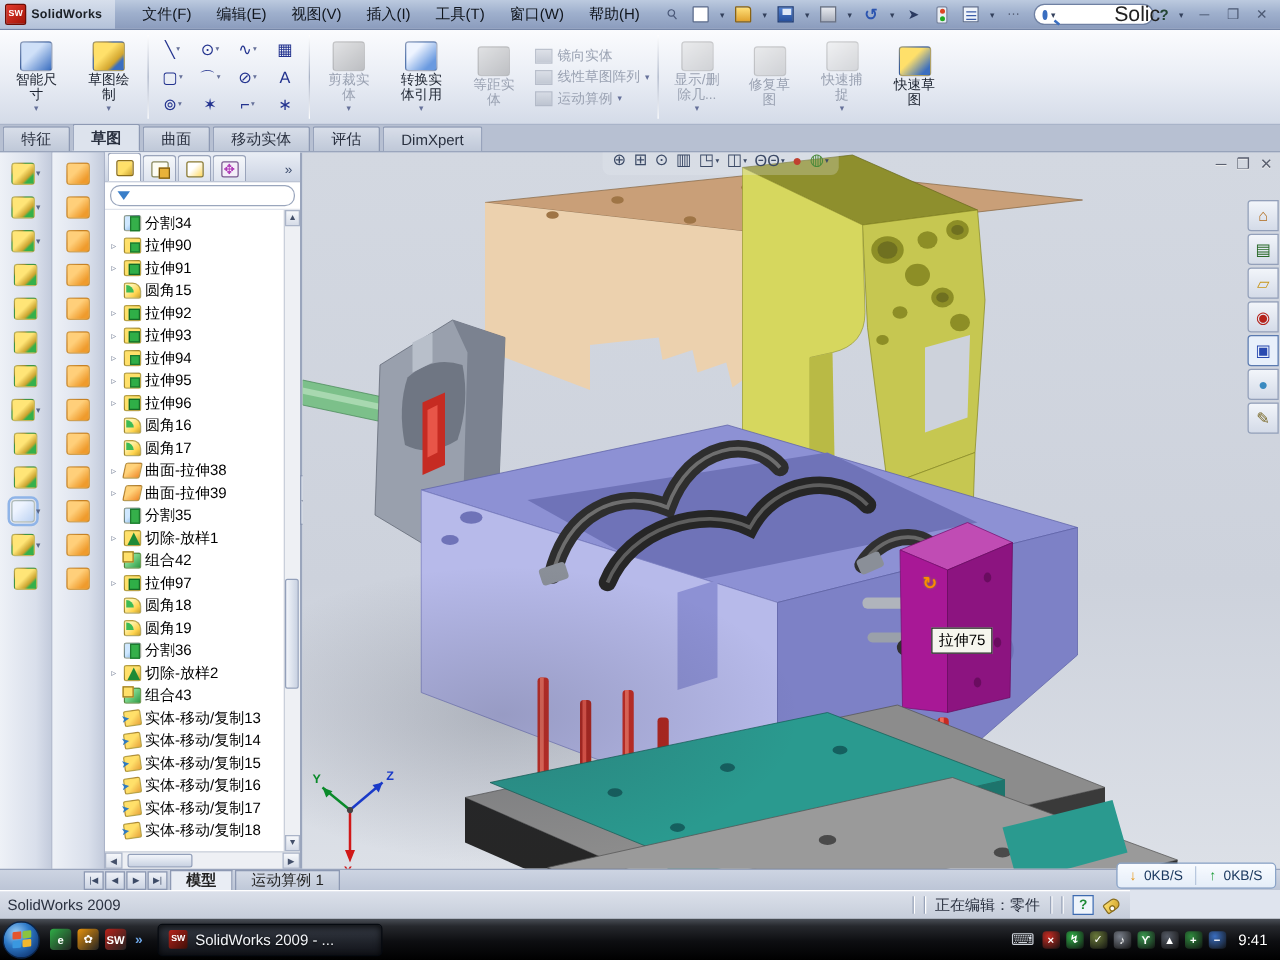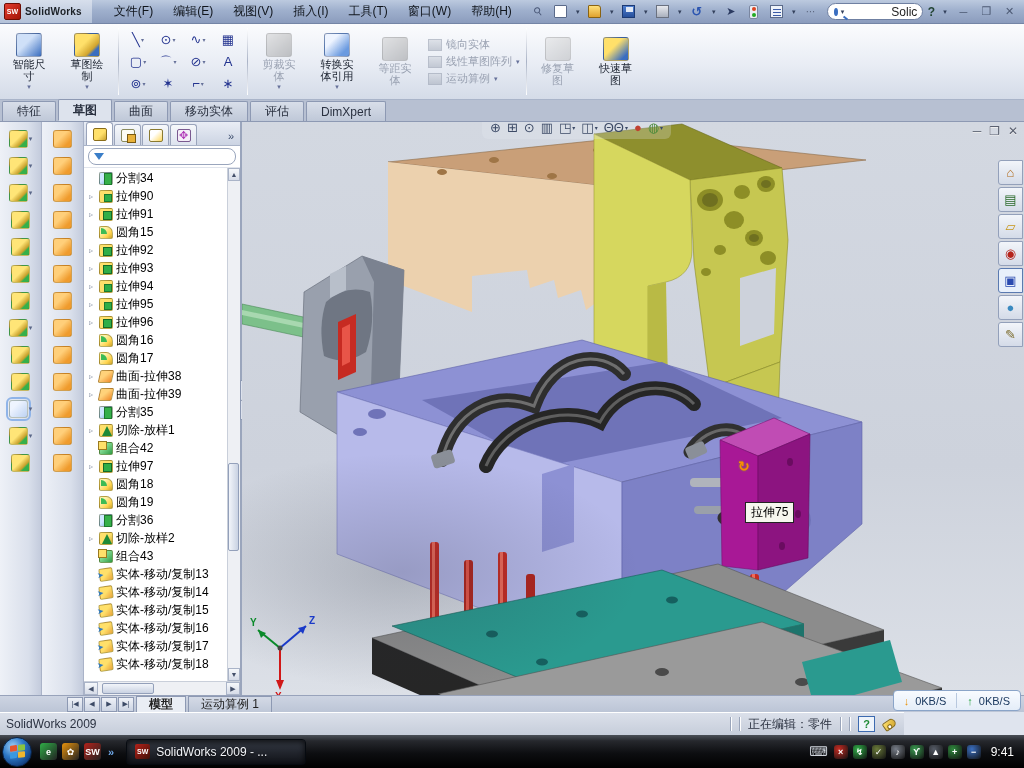--- a/index.html
+++ b/index.html
@@ -29,21 +29,21 @@
   .mi-undo { color:#2c55b0; font-size:13px; line-height:13px; font-weight:bold; }
   .mi-traffic { background:#e9edf3; border:1px solid #7a86a0; width:9px; height:14px; border-radius:2px; display:flex; flex-direction:column; align-items:center; justify-content:space-around; }
   .dotr{width:4px;height:4px;border-radius:50%;background:#d42;}
   .dotg{width:4px;height:4px;border-radius:50%;background:#2a2;}
   .mi-list { background:#eef3fa; border:1px solid #5a6a8a; }
   .mi-list::after{content:"";position:absolute;left:2px;top:3px;width:8px;height:1px;background:#3b5ca8;box-shadow:0 3px 0 #3b5ca8,0 6px 0 #3b5ca8;}
   #searchbox { display:flex; align-items:center; background:#fff; border:1px solid #6f80a2; border-radius:9px;
     height:17px; width:96px; padding:0 6px; margin-left:6px; gap:3px; }
   .lens { width:8px; height:8px; border:2px solid #3a6ec0; border-radius:50%; position:relative; }
   .lens::after { content:""; position:absolute; left:7px; top:7px; width:5px; height:2px; background:#3a6ec0; transform:rotate(40deg); }
-  #search-text { font-size:12px; color:#222;margin-left:44px; }
+  #search-text { font-size:17px; color:#222;margin-left:44px; }
   #title-right { margin-left:auto; display:flex; align-items:center; gap:6px; padding-right:6px; }
   .help-q { font-size:12px; color:#243; font-weight:bold; }
   .win-ctl { width:17px; height:15px; display:flex; align-items:center; justify-content:center; color:#4d5a74; font-size:11px; font-weight:bold; }
 
   
   #cmdmgr { position:absolute; left:0; top:24px; width:1024px; height:76px;
     background:linear-gradient(180deg,#fbfcfe 0%,#e8ecf4 55%,#d4dbe8 100%); border-bottom:1px solid #a9b4c9; display:flex; align-items:stretch; }
   .cm-big { width:58px; display:flex; flex-direction:column; align-items:center; justify-content:center; gap:1px; padding:2px 0; }
   .cm-big .bigicon { width:26px; height:24px; border-radius:3px; }
   .cm-label { font-size:11px; line-height:12px; text-align:center; color:#1c2330; white-space:pre-line; }
@@ -358,22 +358,34 @@
         </div>
         <div class="stack-item">
           <span class="stack-ic"></span>
           <span>运动算例</span>
           <span class="cm-caret">▾</span>
         </div>
       </div>
       <div class="cm-sep"></div>
       <div class="cm-big disabled">
         <div class="bigicon" style="background: linear-gradient(135deg, rgb(216, 220, 228), rgb(170, 176, 189)); border: 1px solid rgba(60, 70, 100, 0.4);"></div>
+        <div class="cm-label">显示/删
+除几...</div>
+        <div class="cm-caret">▾</div>
+      </div>
+      <div class="cm-big disabled">
+        <div class="bigicon" style="background: linear-gradient(135deg, rgb(216, 220, 228), rgb(170, 176, 189)); border: 1px solid rgba(60, 70, 100, 0.4);"></div>
         <div class="cm-label">修复草
 图</div>
+      </div>
+      <div class="cm-big disabled">
+        <div class="bigicon" style="background: linear-gradient(135deg, rgb(232, 232, 240), rgb(184, 184, 200)); border: 1px solid rgba(60, 70, 100, 0.4);"></div>
+        <div class="cm-label">快速捕
+捉</div>
+        <div class="cm-caret">▾</div>
       </div>
       <div class="cm-big">
         <div class="bigicon" style="background: linear-gradient(135deg, rgb(255, 224, 106) 40%, rgb(58, 110, 192) 85%); border: 1px solid rgba(60, 70, 100, 0.4);"></div>
         <div class="cm-label">快速草
 图</div>
       </div>
     </div>
 
   <div id="cm-tabs">
       <div class="cm-tab">特征</div>

